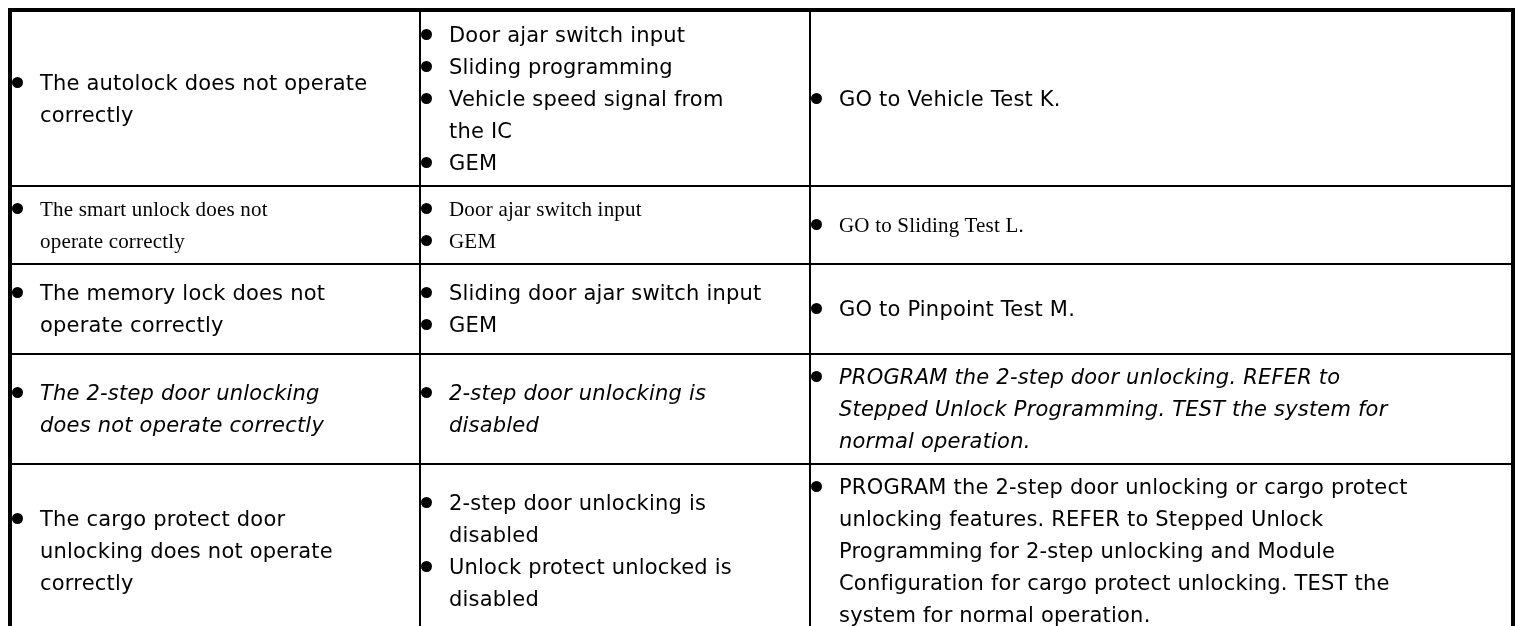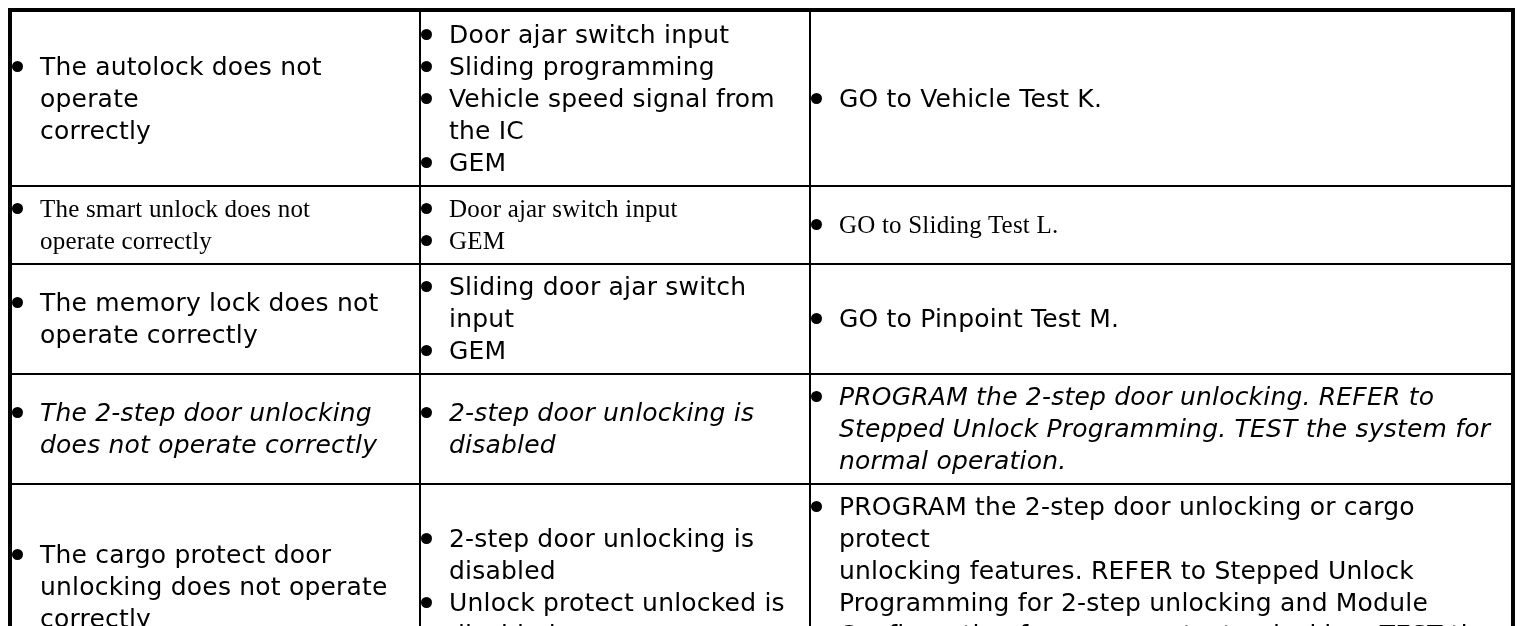--- a/index.html
+++ b/index.html
@@ -19,32 +19,32 @@
   table.diag td {
     border: 2px solid #000000;
     vertical-align: middle;
     padding: 6px 8px 6px 0;
   }
   td.c1 { padding-left: 26px; }
   td.c2 { padding-left: 30px; }
   td.c3 { padding-left: 30px; }
   tr.r1 { height: 176px; }
   tr.r2 { height: 75px; font-family: Liberation Serif, serif; }
-  tr.r3 { height: 80px; }
+  tr.r3 { height: 90px; }
   tr.r4 { height: 106px; font-style: italic; }
   tr.r5 { height: 167px; }
   .items { display: flex; flex-direction: column; }
   .item  { display: flex; align-items: flex-start; gap: 17px; }
   .bullet {
     flex: 0 0 11px; width: 11px; height: 11px;
     border-radius: 50%; background: #000000; margin-top: 10px;
   }
   .txt {
     white-space: pre-line;
-    font-size: 25px; line-height: 32px;
+    font-size: 21px; line-height: 32px;
     letter-spacing: 0.2px;
   }
 </style>
 </head>
 <body>
 
 <table class="diag">
   <colgroup>
     <col style="width:410px">
     <col style="width:390px">

